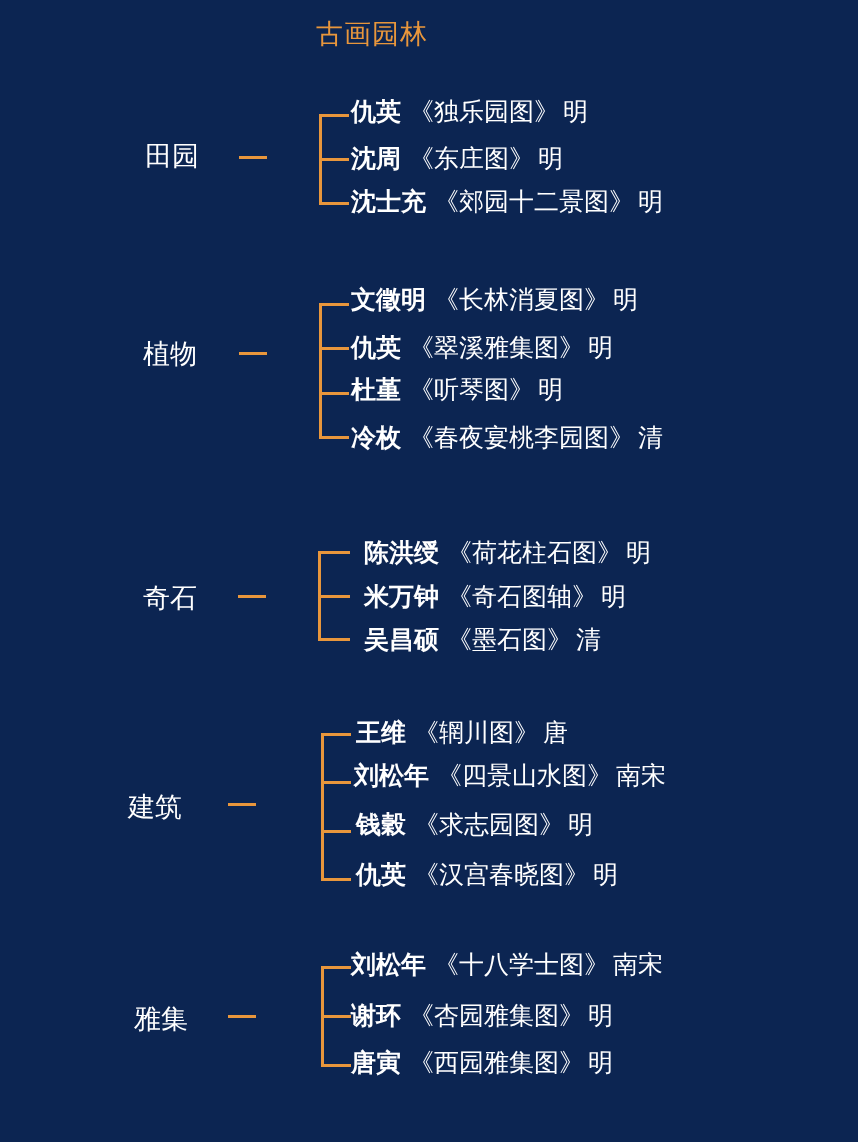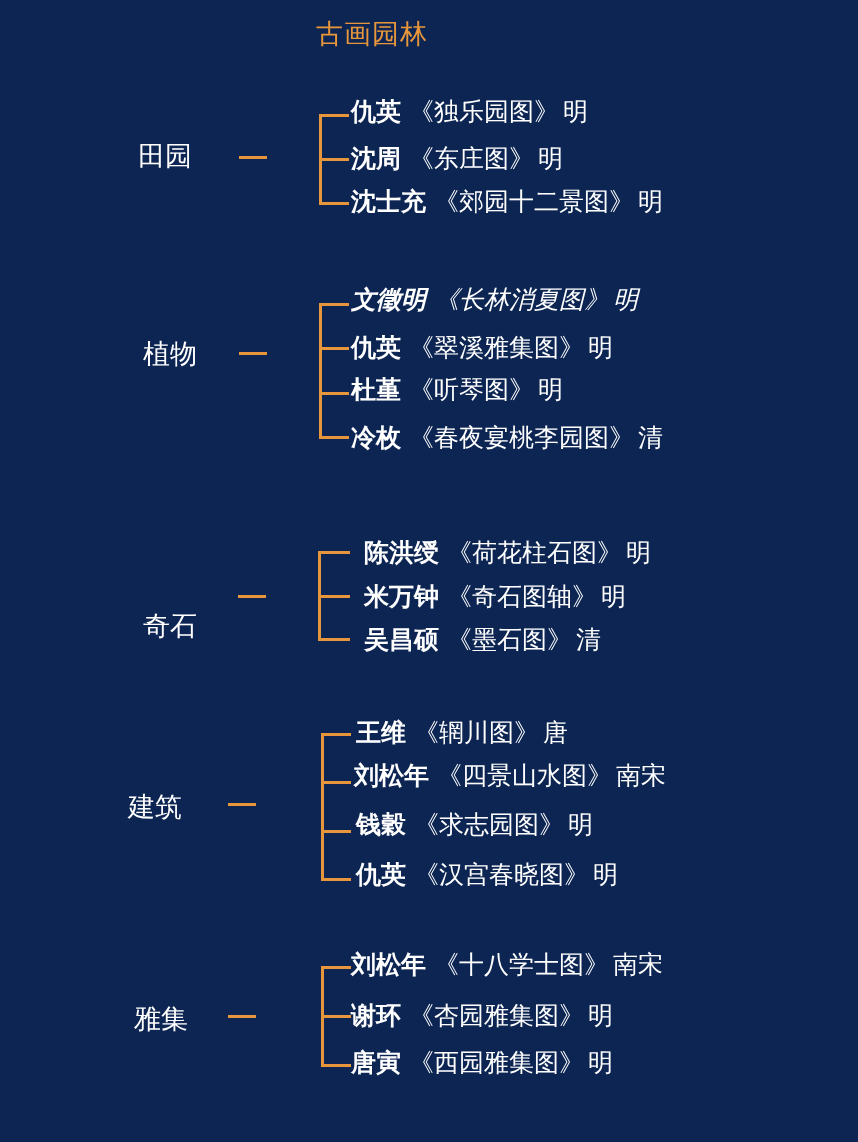--- a/index.html
+++ b/index.html
@@ -51,45 +51,45 @@
   .item .work { margin-left: 8px; }
   .item .dyn { margin-left: 4px; }
 </style>
 </head>
 <body>
 
 <div class="title">古画园林</div>
 
 <div id="tree">
     <div class="group">
-      <div class="cat" style="left: 138px; top: 138px; text-align: right;">田园</div>
+      <div class="cat" style="left: 145px; top: 138px; text-align: right;">田园</div>
       <div class="dash" style="left: 239px; top: 156px;"></div>
       <div class="bracket" style="left: 319px; top: 114px; height: 91px;"></div>
       <div class="tick" style="left: 319px; top: 114px; width: 30px;"></div>
       <div class="item" style="left: 351px; top: 97px;"><span class="artist">仇英</span><span class="work">《独乐园图》</span><span class="dyn">明</span></div>
       <div class="tick" style="left: 319px; top: 158px; width: 30px;"></div>
       <div class="item" style="left: 351px; top: 144px;"><span class="artist">沈周</span><span class="work">《东庄图》</span><span class="dyn">明</span></div>
       <div class="tick" style="left: 319px; top: 202px; width: 30px;"></div>
       <div class="item" style="left: 351px; top: 187px;"><span class="artist">沈士充</span><span class="work">《郊园十二景图》</span><span class="dyn">明</span></div>
     </div>
     <div class="group">
       <div class="cat" style="left: 143px; top: 336px;">植物</div>
       <div class="dash" style="left: 239px; top: 352px;"></div>
       <div class="bracket" style="left: 319px; top: 303px; height: 136px;"></div>
       <div class="tick" style="left: 319px; top: 303px; width: 30px;"></div>
-      <div class="item" style="left: 351px; top: 285px; font-style: italic;"><span class="artist">文徵明</span><span class="work">《长林消夏图》</span><span class="dyn">明</span></div>
+      <div class="item" style="left: 351px; top: 285px;"><span class="artist">文徵明</span><span class="work">《长林消夏图》</span><span class="dyn">明</span></div>
       <div class="tick" style="left: 319px; top: 347px; width: 30px;"></div>
       <div class="item" style="left: 351px; top: 333px;"><span class="artist">仇英</span><span class="work">《翠溪雅集图》</span><span class="dyn">明</span></div>
       <div class="tick" style="left: 319px; top: 392px; width: 30px;"></div>
       <div class="item" style="left: 351px; top: 375px;"><span class="artist">杜堇</span><span class="work">《听琴图》</span><span class="dyn">明</span></div>
       <div class="tick" style="left: 319px; top: 436px; width: 30px;"></div>
       <div class="item" style="left: 351px; top: 423px;"><span class="artist">冷枚</span><span class="work">《春夜宴桃李园图》</span><span class="dyn">清</span></div>
     </div>
     <div class="group">
-      <div class="cat" style="left: 143px; top: 608px;">奇石</div>
+      <div class="cat" style="left: 143px; top: 580px;">奇石</div>
       <div class="dash" style="left: 238px; top: 595px;"></div>
       <div class="bracket" style="left: 318px; top: 551px; height: 90px;"></div>
       <div class="tick" style="left: 318px; top: 551px; width: 32px;"></div>
       <div class="item" style="left: 364px; top: 538px;"><span class="artist">陈洪绶</span><span class="work">《荷花柱石图》</span><span class="dyn">明</span></div>
       <div class="tick" style="left: 318px; top: 595px; width: 32px;"></div>
       <div class="item" style="left: 364px; top: 582px;"><span class="artist">米万钟</span><span class="work">《奇石图轴》</span><span class="dyn">明</span></div>
       <div class="tick" style="left: 318px; top: 638px; width: 32px;"></div>
       <div class="item" style="left: 364px; top: 625px;"><span class="artist">吴昌硕</span><span class="work">《墨石图》</span><span class="dyn">清</span></div>
     </div>
     <div class="group">

